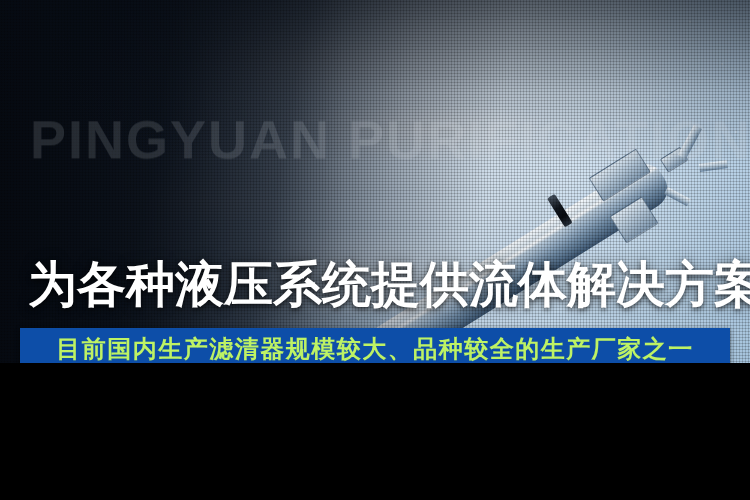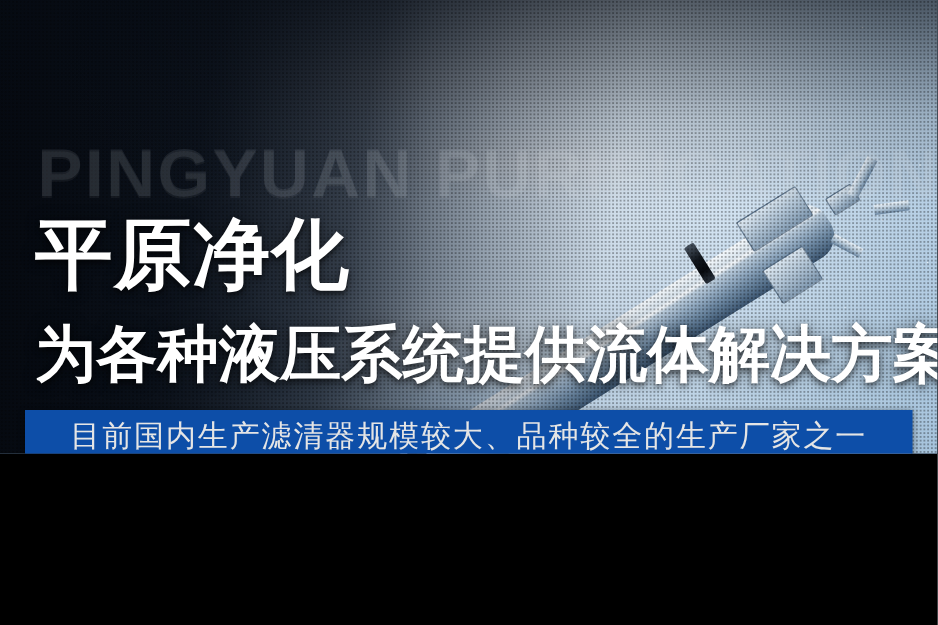--- a/index.html
+++ b/index.html
@@ -263,23 +263,23 @@
     width: 710px;
     height: 41px;
     background: #0d4ea8;
     display: flex;
     align-items: center;
     justify-content: center;
     box-shadow: 0 1px 5px rgba(0,0,0,.45);
   }
   #banner-text {
     font-size: 24px;
-    font-weight: 400;
+    font-weight: 700;
     letter-spacing: 1.5px;
-    color: #e5e5e5;
+    color: #bef264;
     white-space: nowrap;
   }
 </style>
 </head>
 <body>
 
 <div id="stage">
 
   <div class="layer" id="space-base"></div>
 
@@ -319,21 +319,20 @@
   </div>
 
   <div class="layer" id="terminator"></div>
   <div class="layer" id="vignette-left"></div>
   <div class="layer" id="vignette-top"></div>
 
   <div class="layer" id="halftone"></div>
 
   <div id="watermark">PINGYUAN PURIFICATION</div>
 
-  <div id="title">平原净化</div>
 
   <div id="subtitle">为各种液压系统提供流体解决方案</div>
 
   <div id="banner">
     <span id="banner-text">目前国内生产滤清器规模较大、品种较全的生产厂家之一</span>
   </div>
 
 </div>
 
 </body></html>

